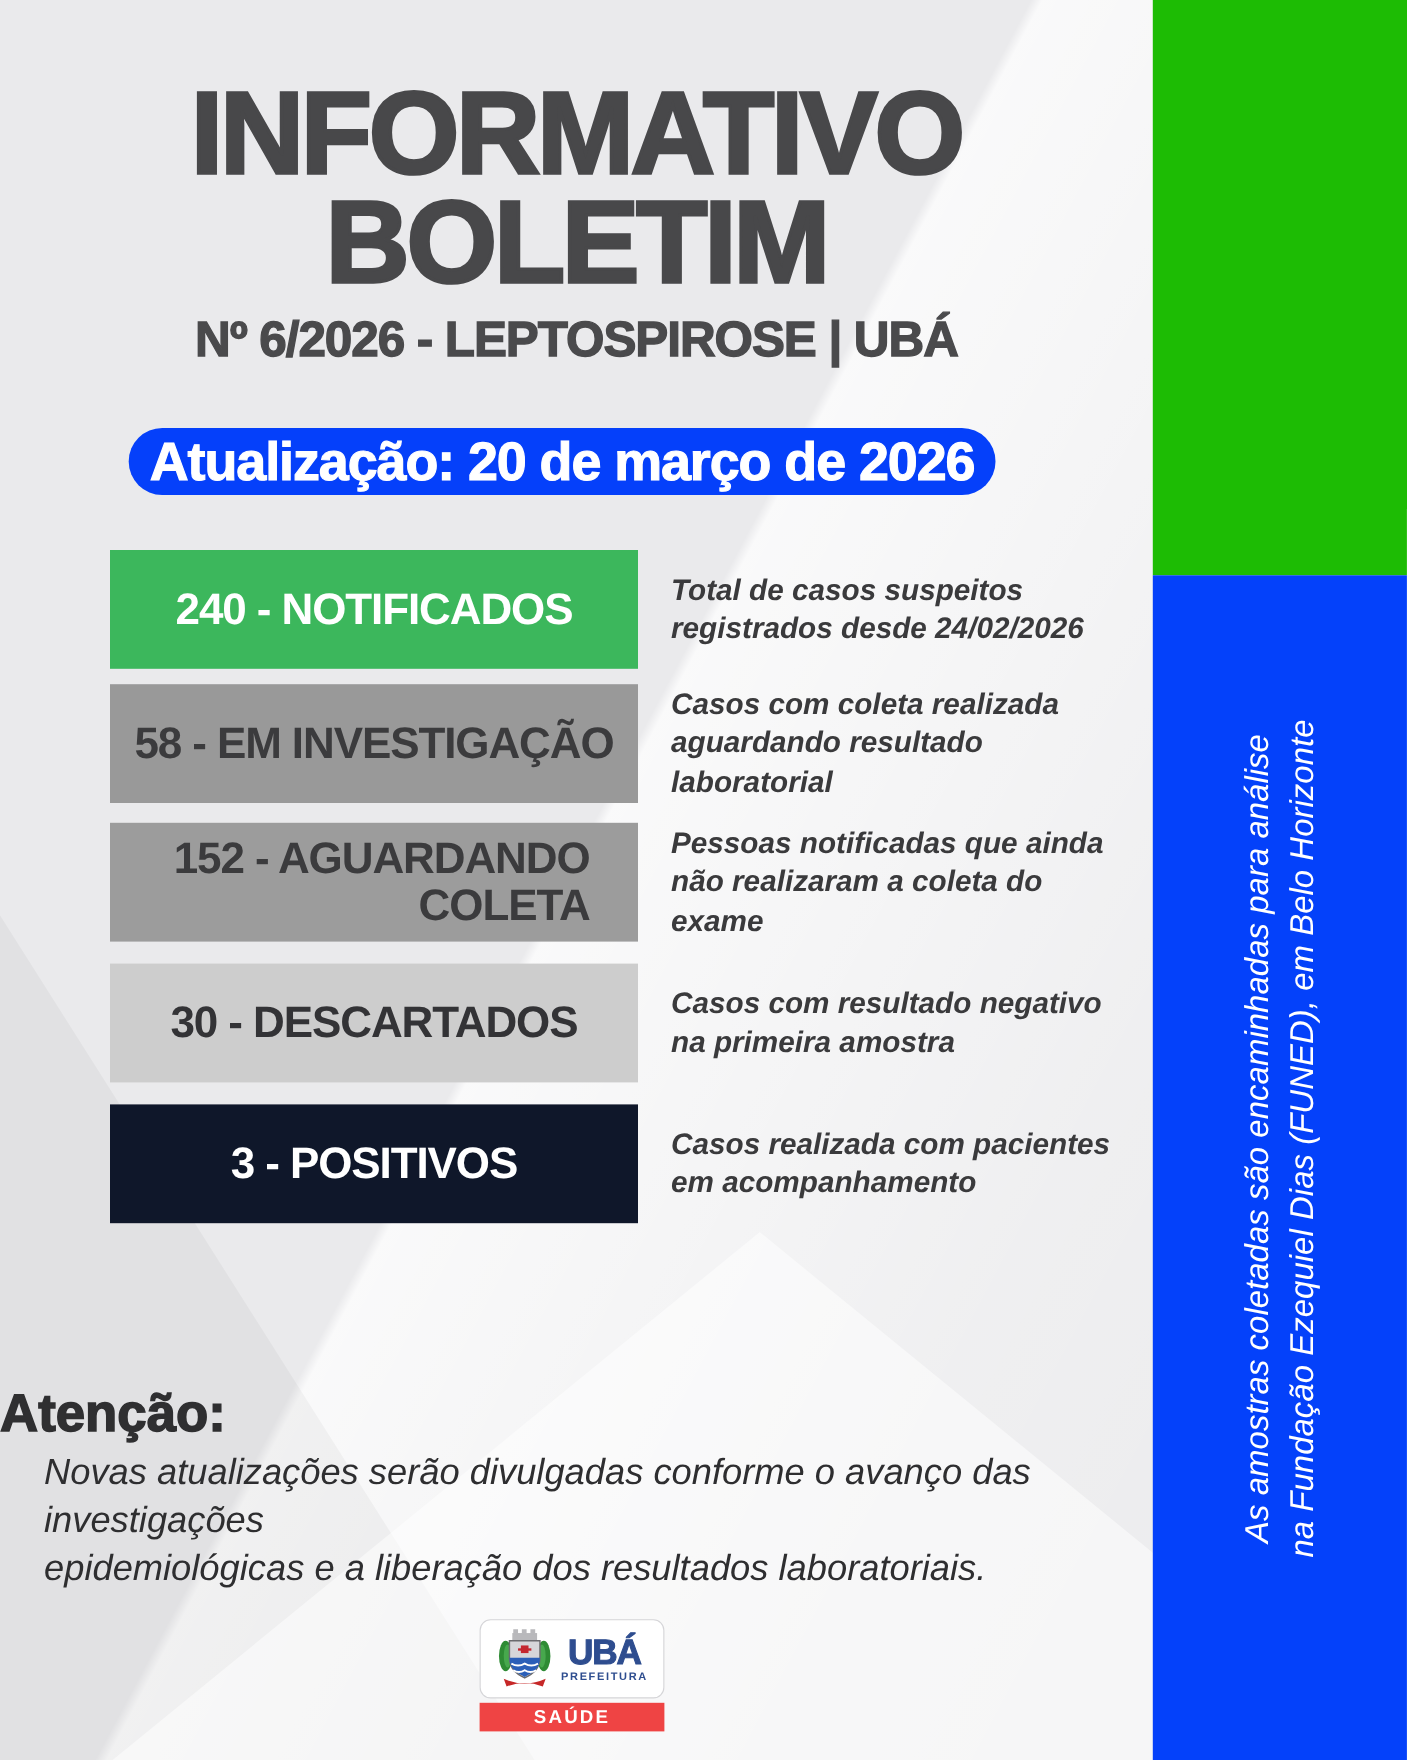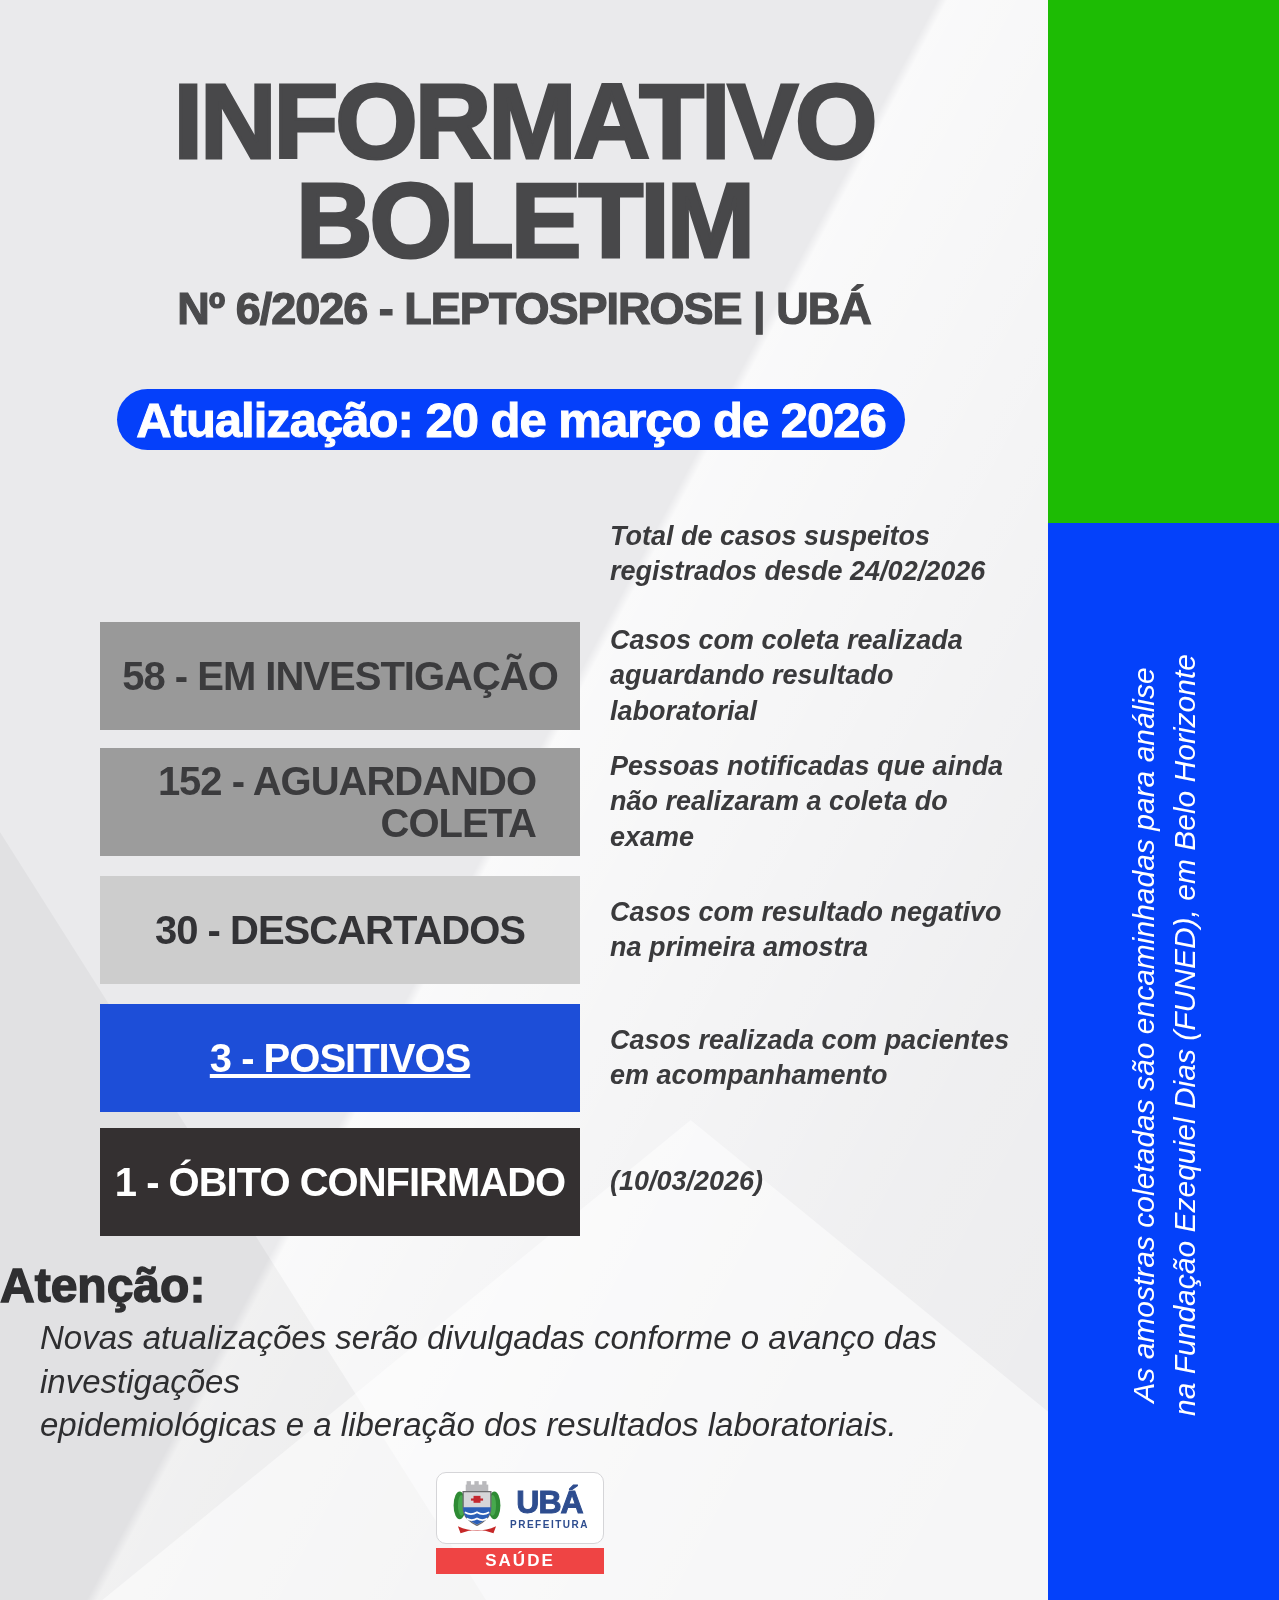--- a/index.html
+++ b/index.html
@@ -93,20 +93,21 @@
 
   <div class="title-block">
     <div class="title-line">INFORMATIVO</div>
     <div class="title-line">BOLETIM</div>
     <div class="subtitle">Nº 6/2026 - LEPTOSPIROSE | UBÁ</div>
   </div>
 
   <div class="update-pill" style="background-color: rgb(5, 64, 250);">Atualização: 20 de março de 2026</div>
 
   <div class="stat-row" style="top:500px">
+    <div class="stat-bar" style="background-color: rgb(60, 183, 92); color: rgb(255, 255, 255);">240  - NOTIFICADOS</div>
     <div class="stat-desc">Total de casos suspeitos
 registrados desde 24/02/2026</div>
   </div>
 
   <div class="stat-row" style="top:622px">
     <div class="stat-bar" style="background-color: rgb(153, 153, 153); color: rgb(59, 59, 61);">58 - EM INVESTIGAÇÃO</div>
     <div class="stat-desc">Casos com coleta realizada
 aguardando resultado laboratorial</div>
   </div>
 
@@ -117,29 +118,25 @@
 não realizaram a coleta do exame</div>
   </div>
 
   <div class="stat-row" style="top:876px">
     <div class="stat-bar" style="background-color: rgb(205, 205, 205); color: rgb(51, 51, 54);">30 - DESCARTADOS</div>
     <div class="stat-desc">Casos com resultado negativo
 na primeira amostra</div>
   </div>
 
   <div class="stat-row" style="top:1004px">
-    <div class="stat-bar" style="background-color: #1d4ed8; color: rgb(255, 255, 255); text-decoration: underline;">3 - POSITIVOS</div>
+    <div class="stat-bar" style="background-color: #0f172a; color: rgb(255, 255, 255);">3 - POSITIVOS</div>
     <div class="stat-desc">Casos realizada com pacientes
 em acompanhamento</div>
   </div>
 
-  <div class="stat-row" style="top:1128px">
-    <div class="stat-bar" style="background-color: rgb(52, 48, 49); color: rgb(255, 255, 255);">1 - ÓBITO CONFIRMADO</div>
-    <div class="stat-desc">(10/03/2026)</div>
-  </div>
 
   <div class="attention-heading">Atenção:</div>
   <div class="attention-body">Novas atualizações serão divulgadas conforme o avanço das investigações
 epidemiológicas e a liberação dos resultados laboratoriais.</div>
 
   <div class="logo-box">
     <svg width="52" height="58" viewBox="0 0 60 66">
 
       <rect x="17" y="6" width="26" height="8" fill="#b9b9bc"></rect>
       <rect x="18" y="2" width="5" height="5" fill="#b9b9bc"></rect>

